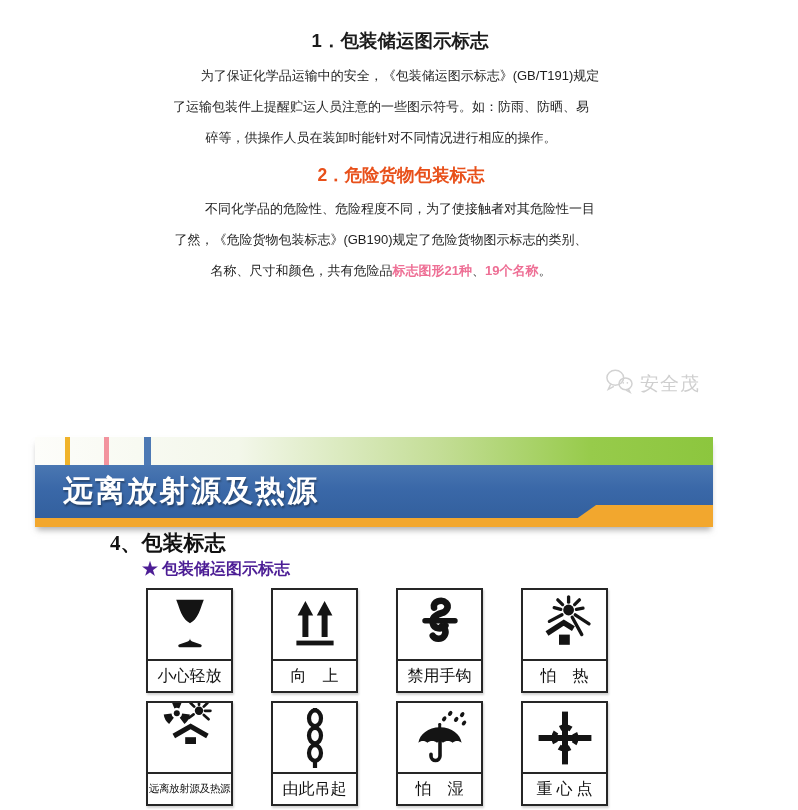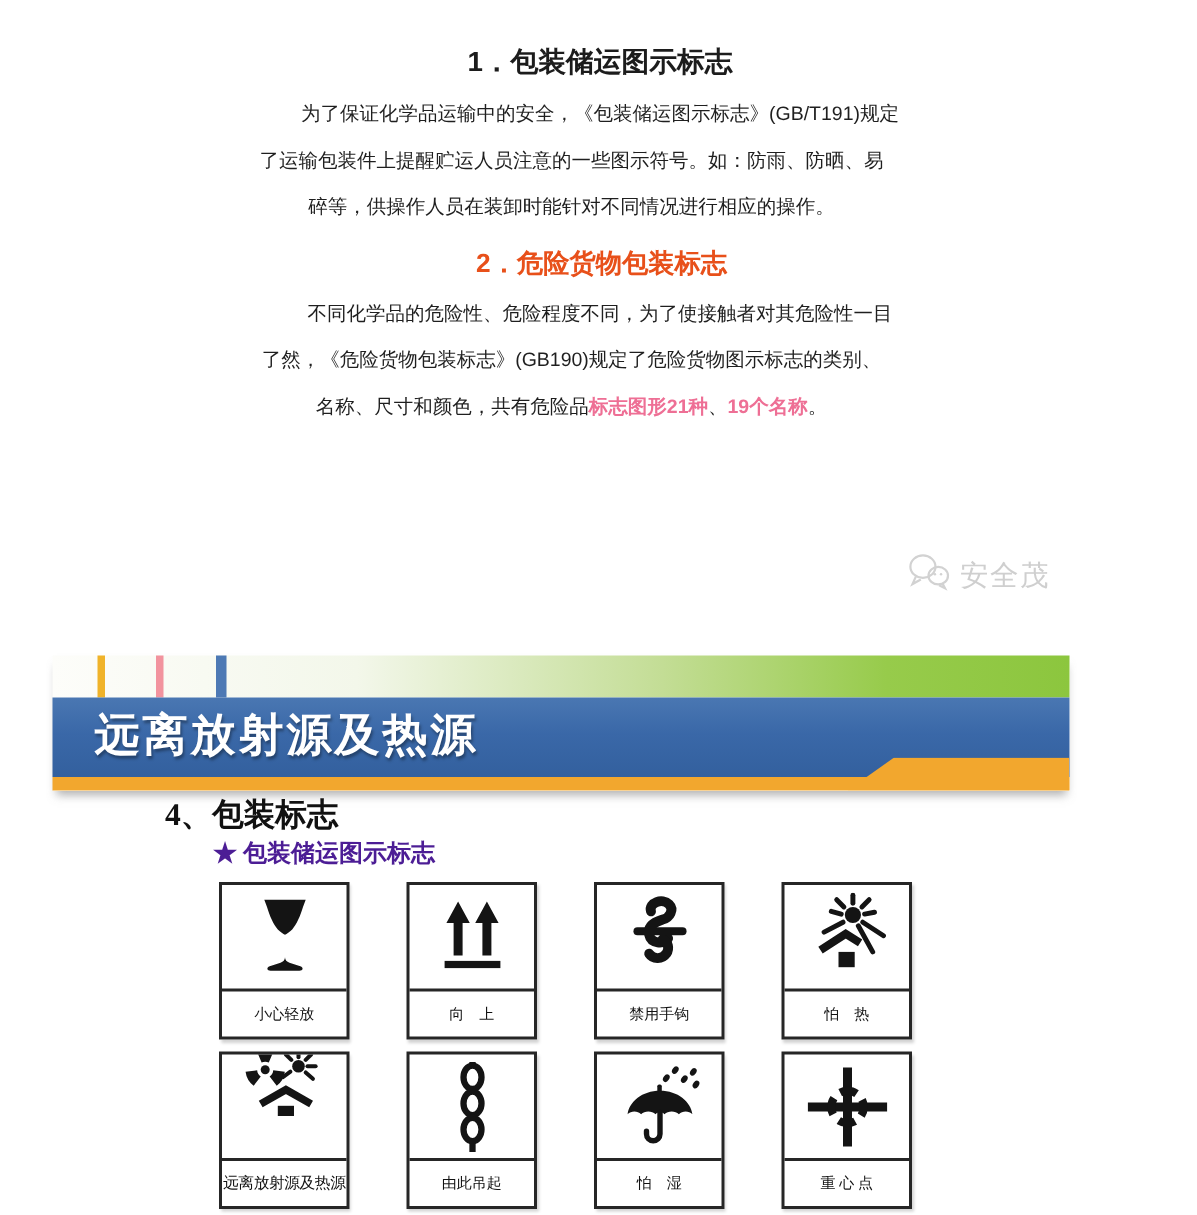--- a/index.html
+++ b/index.html
@@ -42,21 +42,21 @@
       font-size:16px;font-weight:bold;color:#4c1d95;}
 
   
   .grid{position:absolute;left:146px;top:588px;display:grid;
         grid-template-columns:repeat(4,87px);column-gap:38px;grid-auto-rows:105px;row-gap:8px;}
   .cell{border:2px solid #262626;background:#fff;display:flex;flex-direction:column;box-sizing:border-box;
         box-shadow:1px 2px 2px rgba(0,0,0,.18);}
   .cell-icon{flex:1;display:flex;align-items:center;justify-content:center;overflow:hidden;}
   .cell-icon svg{width:64px;height:60px;}
   .cell-label{border-top:2px solid #262626;height:30px;display:flex;align-items:center;justify-content:center;
-      font-family:"Liberation Serif","DejaVu Serif",serif;font-size:10px;color:#111;white-space:nowrap;}
+      font-family:"Liberation Serif","DejaVu Serif",serif;font-size:16px;color:#111;white-space:nowrap;}
   .cell-label.small{font-size:10.5px;letter-spacing:-0.3px;margin-top:28px;}
   .ink{fill:#141414;}
   .ln{stroke:#141414;fill:none;}
 </style>
 </head>
 <body>
 
 <div class="page">
 
   <div class="article">

